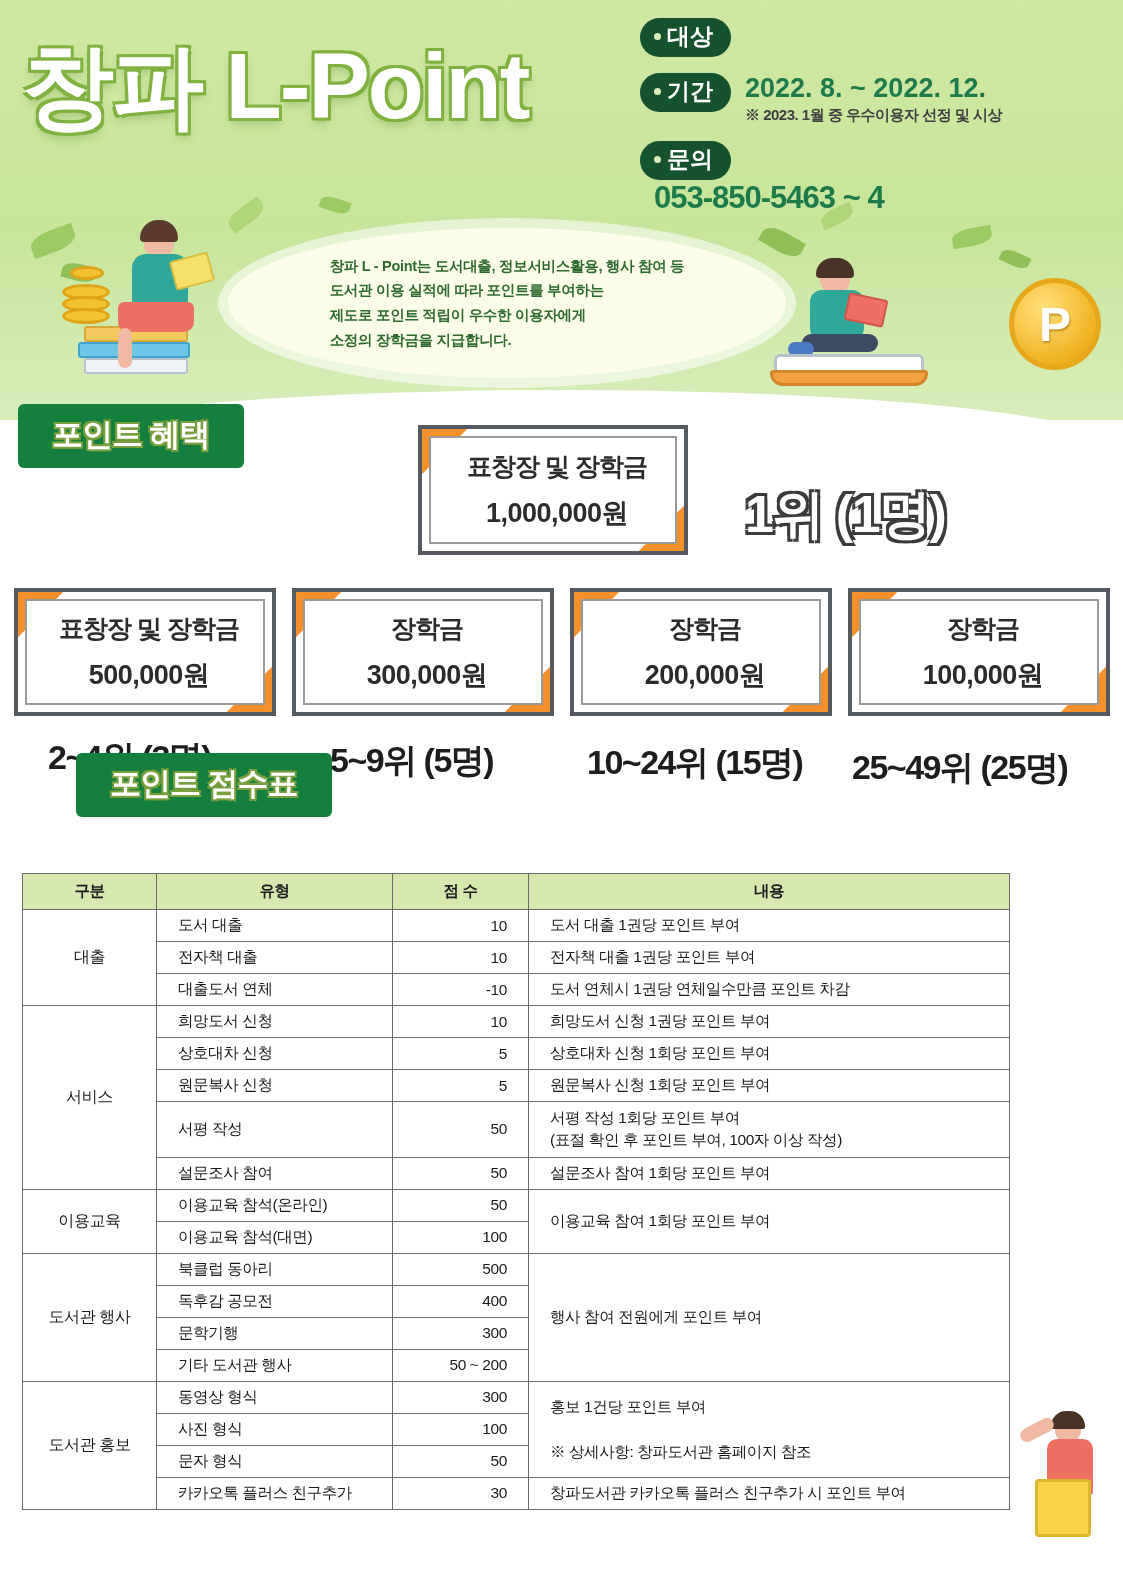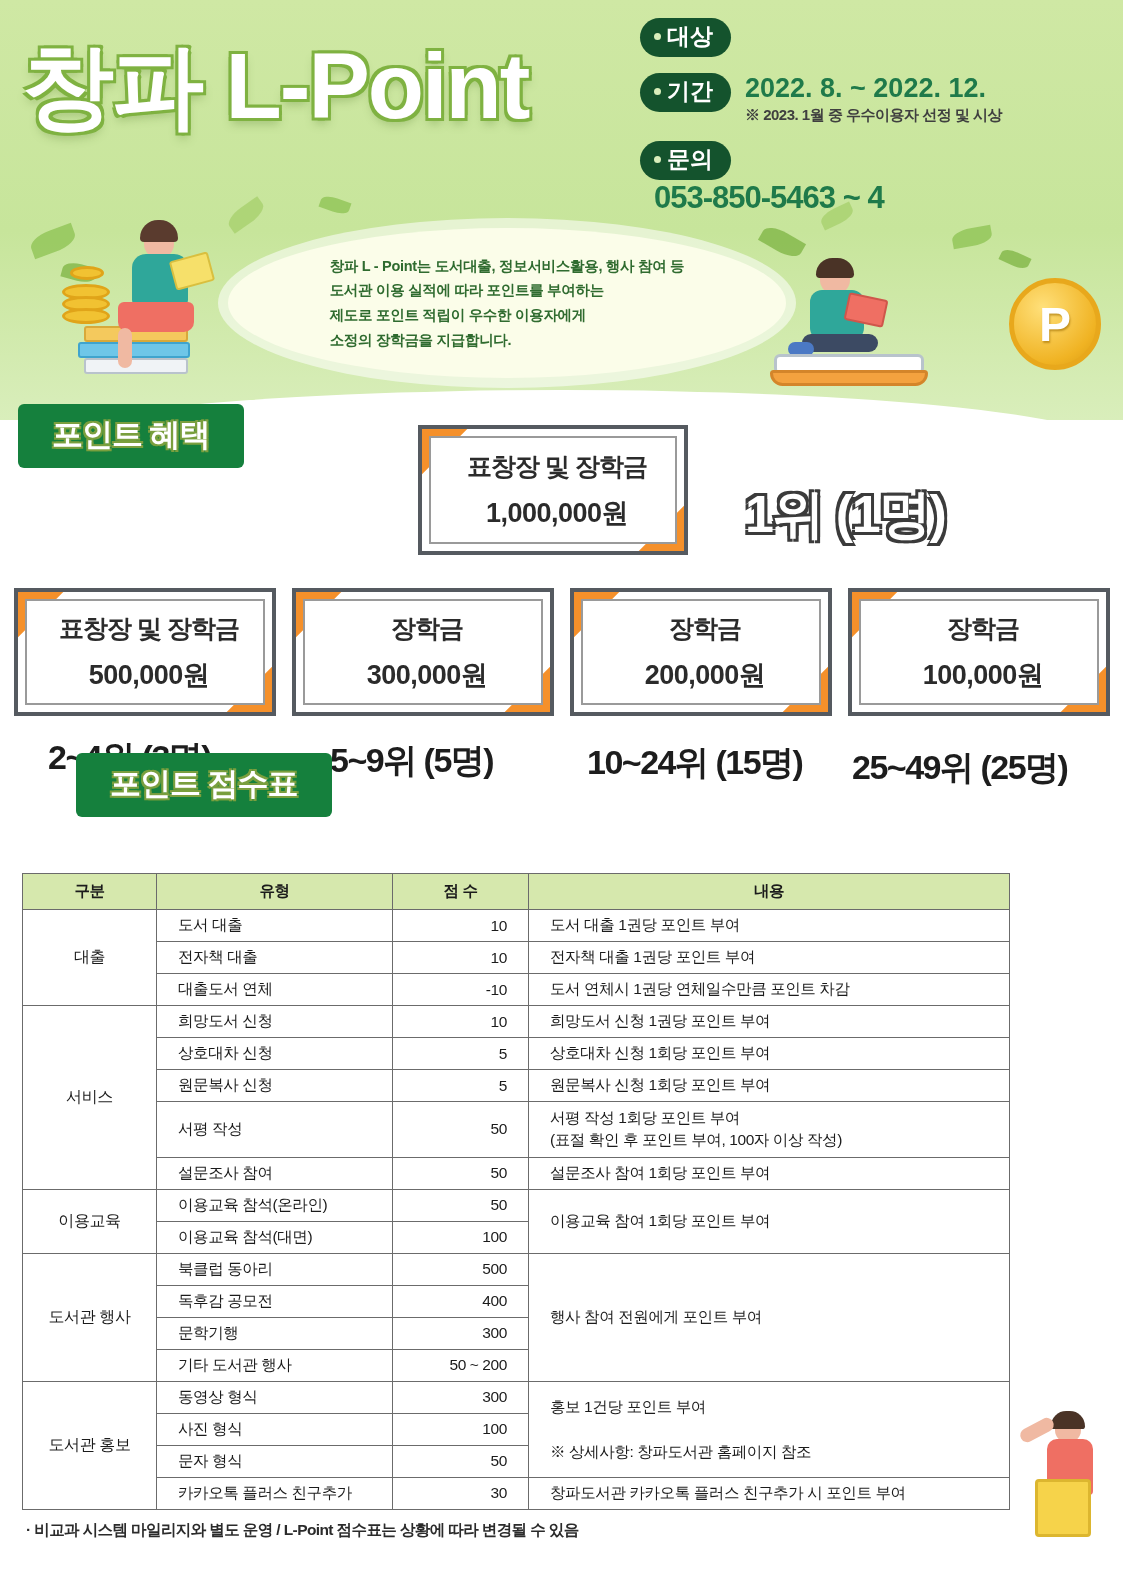--- a/index.html
+++ b/index.html
@@ -547,15 +547,14 @@
   </table>
 
   <div class="figure-br">
     <div class="p-head" style="left:58px; top:10px; width:26px; height:28px; background:#f0b9a2; border-radius:13px;"></div>
     <div class="p-body" style="left:54px; top:6px; width:34px; height:18px; background:#4a3326; border-radius:16px 16px 3px 3px;"></div>
     <div class="p-body" style="left:50px; top:34px; width:46px; height:56px; background:#ef6f63; border-radius:10px 10px 4px 4px;"></div>
     <div class="p-body" person-arm-icon="" style="left:22px; top:18px; width:36px; height:14px; background:#f0b9a2; border-radius:7px; transform:rotate(-28deg);"></div>
     <div class="p-body" style="left:38px; top:74px; width:56px; height:58px; background:#f6d34a; border:3px solid #dcb62f; border-radius:4px;"></div>
   </div>
 
-  <div class="footnote">· 비교과 시스템 마일리지와 별도 운영 / L-Point 점수표는 상황에 따라 변경될 수 있음</div>
 
 </div>
 
 </body></html>

